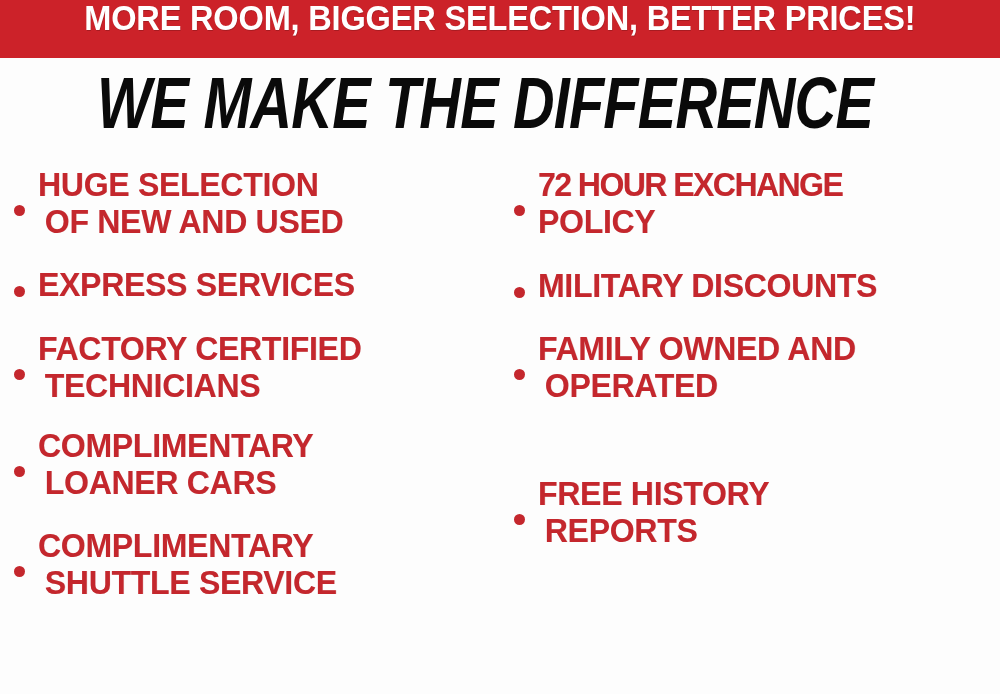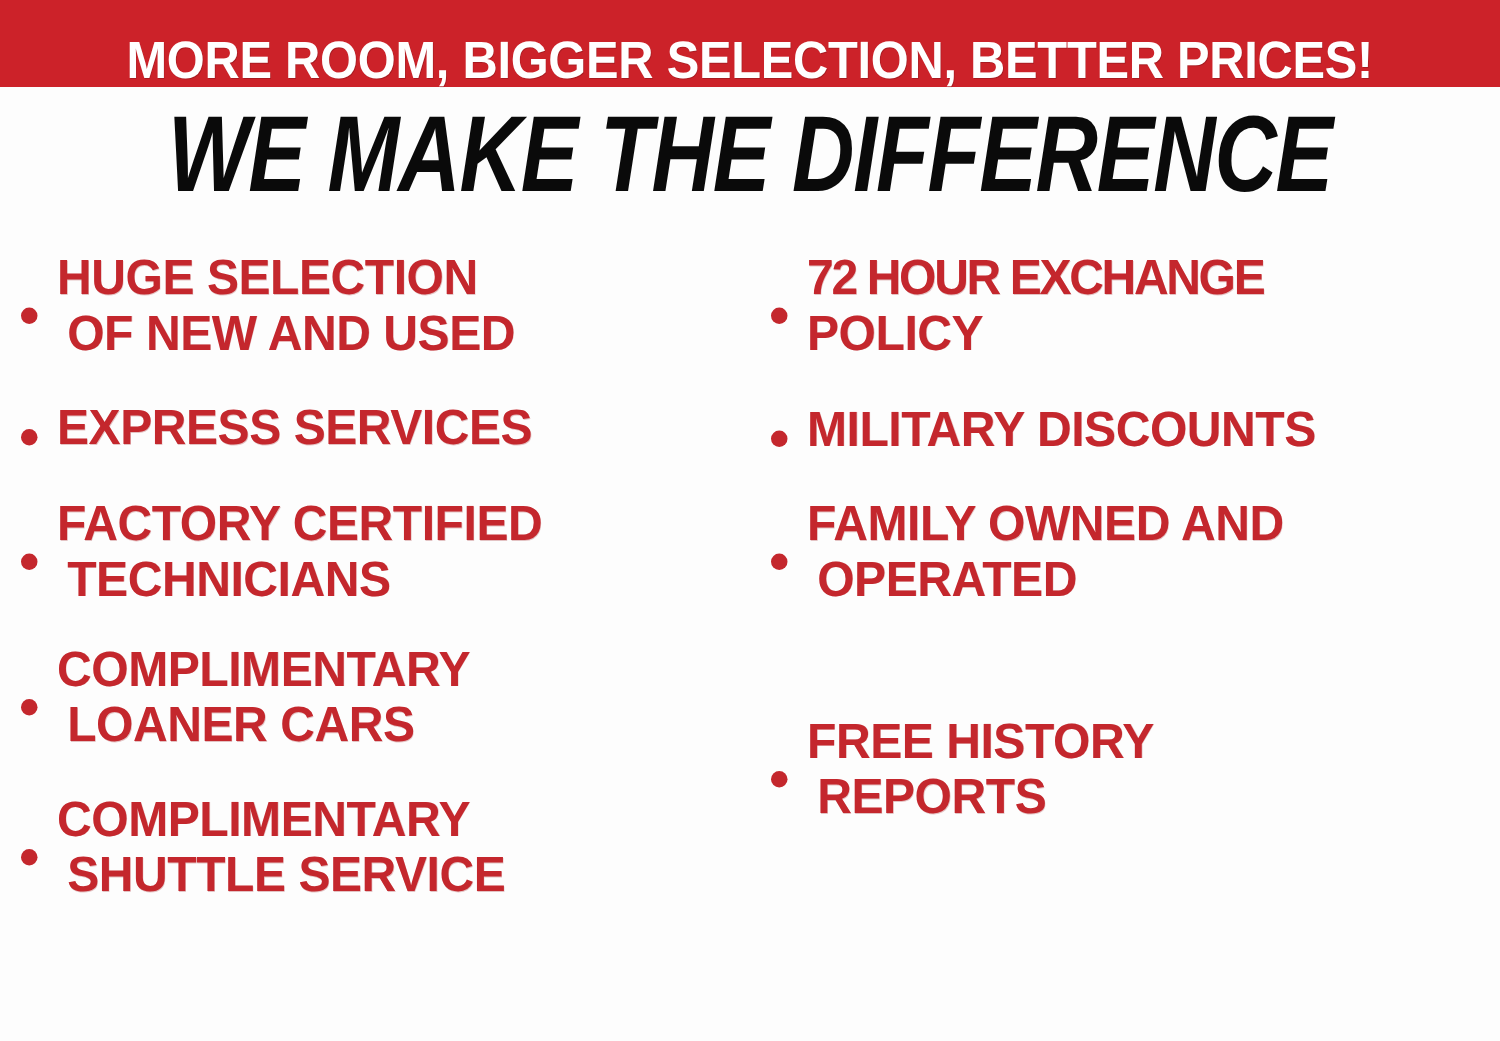--- a/index.html
+++ b/index.html
@@ -21,21 +21,21 @@
 
   
   .top-ribbon {
     position: absolute;
     left: 0;
     top: 0;
     width: 1000px;
     height: 58px;
     background: #cc2229;
     display: flex;
-    align-items: flex-end;
+    align-items: flex-start;
     justify-content: center;
   }
   .top-ribbon-text {
     color: #ffffff;
     font-family: "Liberation Sans", sans-serif;
     font-weight: bold;
     font-size: 35px;
     line-height: 35px;
     letter-spacing: -0.2px;
     white-space: nowrap;
@@ -46,21 +46,21 @@
 
   
   .headline {
     position: absolute;
     left: 0;
     top: 63px;
     width: 1000px;
     height: 80px;
     display: flex;
     align-items: center;
-    justify-content: center;
+    justify-content: flex-start;
   }
   .headline-text {
     color: #0a0a0a;
     font-family: "Liberation Sans", sans-serif;
     font-weight: bold;
     font-style: italic;
     font-size: 72px;
     line-height: 72px;
     letter-spacing: -1px;
     white-space: nowrap;

